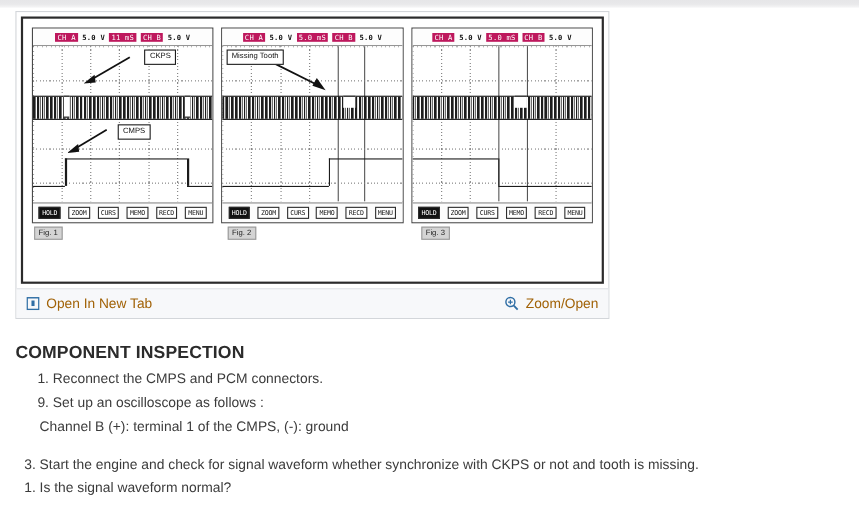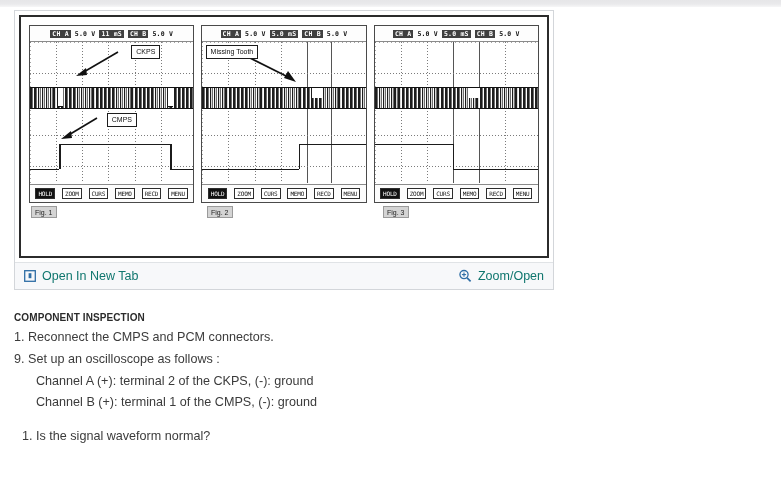--- a/index.html
+++ b/index.html
@@ -66,24 +66,24 @@
     display: flex;
     align-items: center;
     justify-content: center;
     gap: 4px;
     font-family: "DejaVu Sans Mono", monospace;
     font-size: 6.5px;
     letter-spacing: .2px;
     white-space: nowrap;
   }
   .chip {
-    background: #404040;
+    background: #be185d;
     color: #ffffff;
     padding: 0px 2px;
-    font-weight: bold;
+    font-weight: normal;
     line-height: 8px;
   }
   .val { color: #111; font-weight: bold; }
 
   .grid {
     position: absolute;
     left: 0; right: 0;
     top: 16px; bottom: 19px;
     background-color: #ffffff;
     background-image:
@@ -200,43 +200,43 @@
     display: flex;
     align-items: center;
     justify-content: space-between;
     padding: 0 9px;
     box-sizing: border-box;
   }
   .vlink {
     display: flex;
     align-items: center;
     gap: 6px;
-    color: #0f766e;
+    color: #a16207;
     font-size: 12.5px;
     cursor: pointer;
   }
   .vlink svg { display: block; }
 
   
   .content {
     position: absolute;
     left: 14px;
     top: 312px;
     width: 745px;
     color: #3b3b3b;
     font-size: 12.6px;
   }
   .heading {
     font-weight: bold;
     color: #2b2b2b;
-    font-size: 10px;
+    font-size: 16px;
     margin-bottom: 7px;
     letter-spacing: .1px;
   }
-  .step { margin-left: 0; margin-bottom: 7px; line-height: 15px; }
+  .step { margin-left: 20px; margin-bottom: 7px; line-height: 15px; }
   .sub { margin-left: 22px; margin-bottom: 6px; line-height: 15px; }
   .spacer { height: 13px; }
   .step2 { margin-left: 8px; margin-bottom: 6px; line-height: 15px; }
 </style>
 </head>
 <body>
 
 <div id="root">
 
   <div class="topstrip"></div>
@@ -413,19 +413,19 @@
         <span>Zoom/Open</span>
       </div>
     </div>
 
   </div>
 
   <div class="content">
     <div class="heading">COMPONENT INSPECTION</div>
     <div class="step">1. Reconnect the CMPS and PCM connectors.</div>
     <div class="step">9. Set up an oscilloscope as follows :</div>
-    <div class="sub">Channel A (+): terminal 2 of the CKPS, (-): ground</div>
     <div class="sub">Channel B (+): terminal 1 of the CMPS, (-): ground</div>
     <div class="spacer"></div>
+    <div class="step2">3. Start the engine and check for signal waveform whether synchronize with CKPS or not and tooth is missing.</div>
     <div class="step2">1. Is the signal waveform normal?</div>
   </div>
 
 </div>
 
 </body></html>

